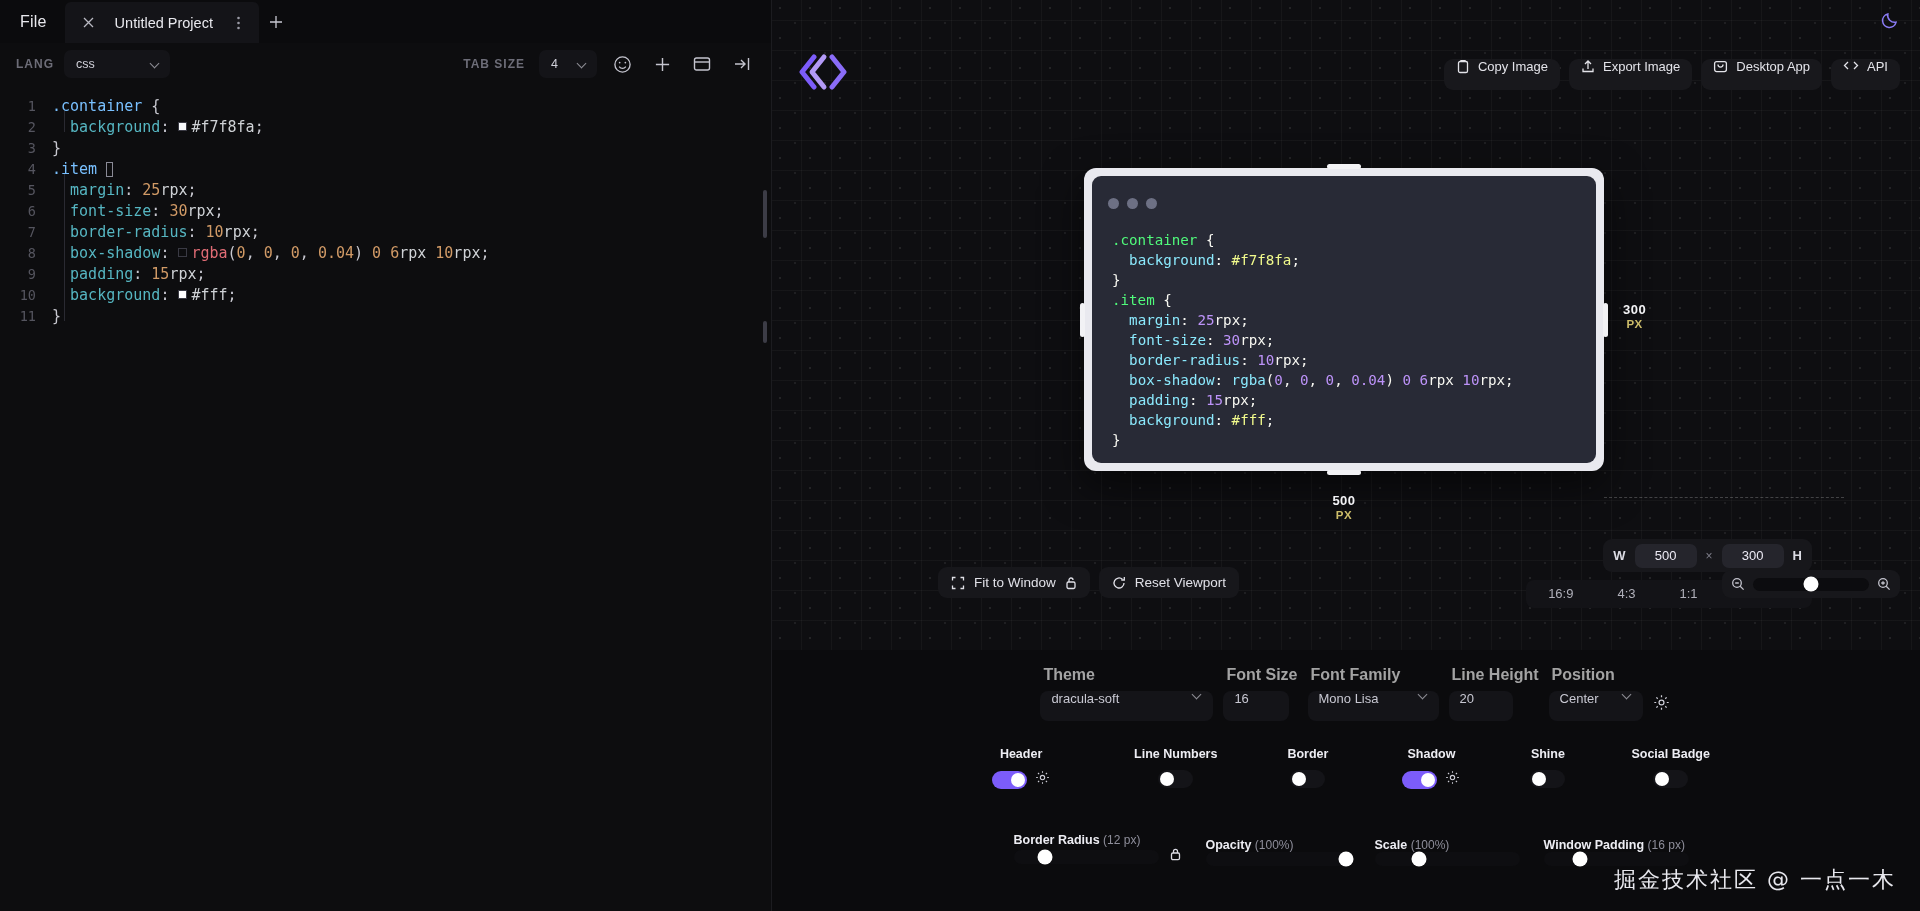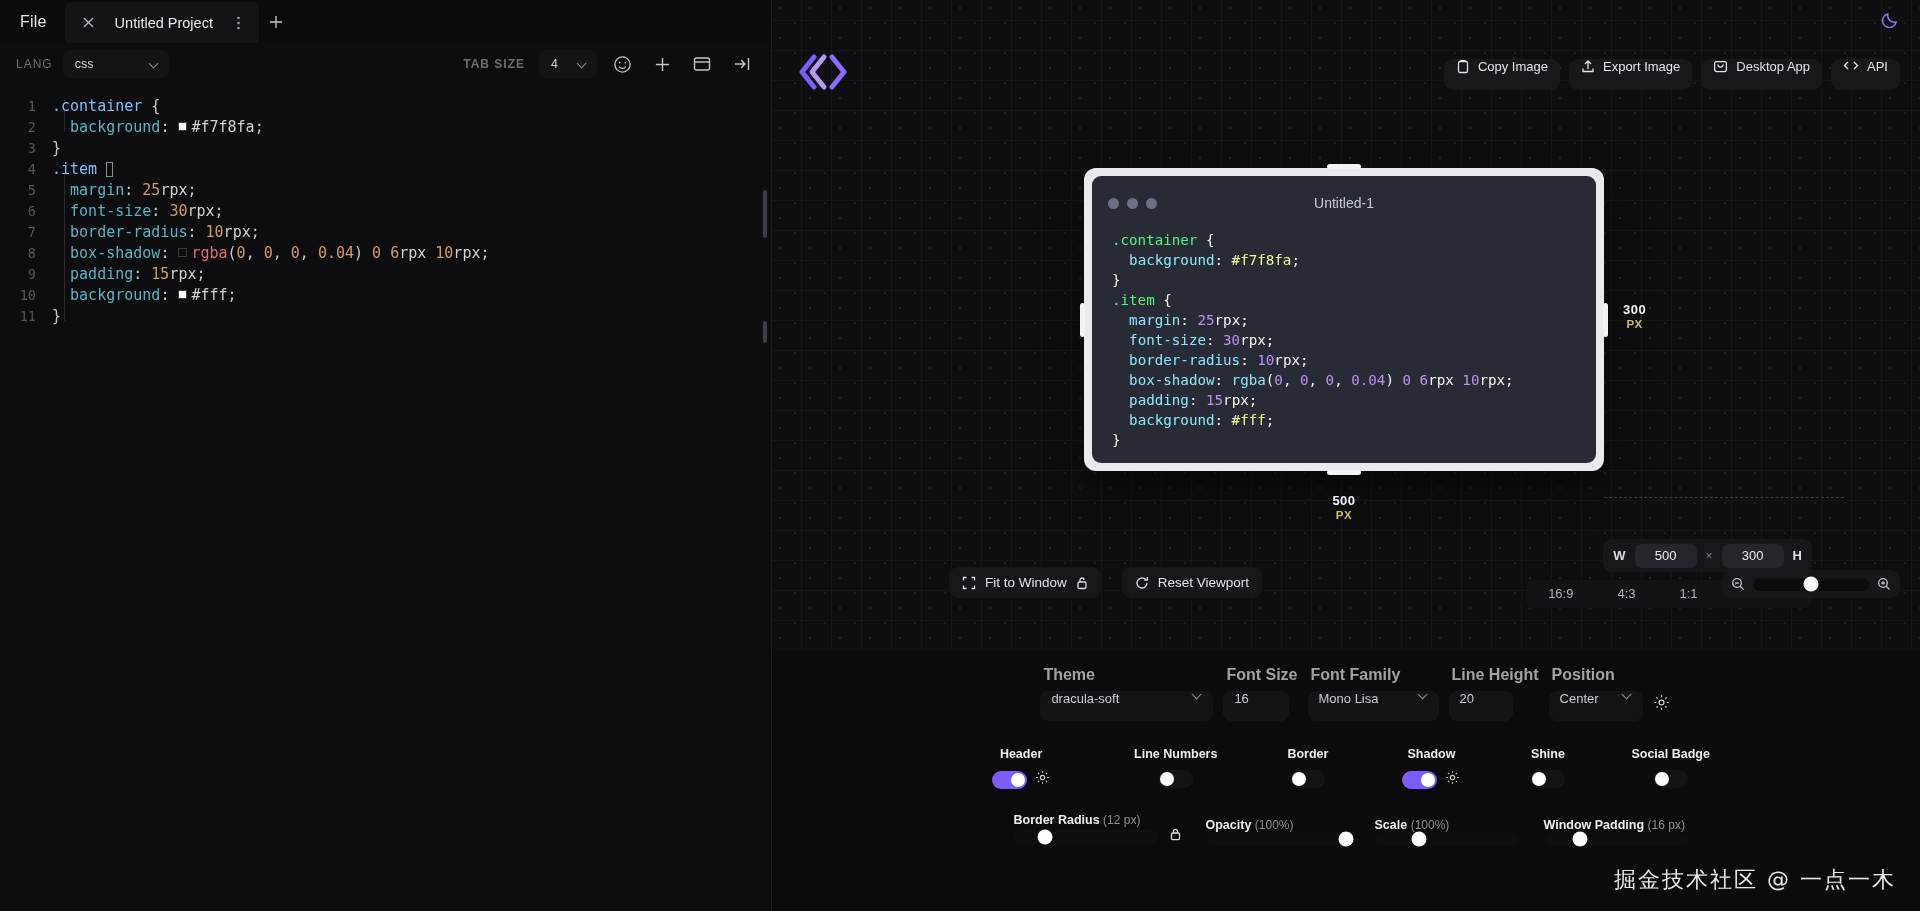--- a/index.html
+++ b/index.html
@@ -52,21 +52,21 @@
     display:flex;align-items:center;justify-content:center;
     width: 34px; color: #c9c9d2; font-size: 20px; font-weight: 300;
   }
   .titlebar-spacer { flex: 1; }
 
   .lang-row {
     height: 42px; display: flex; align-items: center;
     padding: 0 14px 0 16px; gap: 10px; flex: 0 0 42px;
   }
   .lang-label {
-    font-size: 12px; font-weight: normal; letter-spacing: 1px;
+    font-size: 12px; font-weight: bold; letter-spacing: 1px;
     color: #6d6d78;
   }
   .select-pill {
     background: #141418; border-radius: 7px;
     height: 28px; display: flex; align-items: center;
     padding: 0 10px 0 12px; gap: 8px; min-width: 106px;
     justify-content: space-between;
     font-size: 12.5px; color: #cfcfd8;
   }
   .chev { width: 9px; height: 9px; position: relative; opacity: .65; }
@@ -221,22 +221,22 @@
   .dim-num { font-size: 13px; font-weight: bold; color: #f2f2f5; letter-spacing: .5px; }
   .dim-unit { font-size: 11.5px; font-weight: bold; color: #cdbd6a; letter-spacing: .5px; }
   .guide-line {
     position:absolute; border-top: 1px dashed rgba(255,255,255,.22);
   }
 
   .bottom-controls {
     position: absolute; left: 0; right: 0; bottom: 0; height: 110px;
   }
   .ctl-left {
-    position: absolute; left: 177px; bottom: 52px;
-    display: flex; gap: 21px; align-items: center;
+    position: absolute; left: 166px; bottom: 52px;
+    display: flex; gap: 9px; align-items: center;
   }
   .pill-btn {
     display: flex; align-items: center; gap: 9px;
     background: #17171b; border-radius: 9px; height: 31px;
     padding: 0 13px; font-size: 13.5px; color: #e1e1e8;
   }
   .ctl-right {
     position: absolute; right: 108px; bottom: 78px;
     display: flex; align-items: center; gap: 9px;
     background: #17171b; border-radius: 9px; padding: 4px 10px; height: 33px;
@@ -326,21 +326,21 @@
   .toggle .knob {
     position: absolute; top: 2px; left: 2px; width: 14px; height: 14px;
     border-radius: 50%; background: #fff;
   }
   .toggle.on .knob { left: 19px; }
 
   .row3 {
     display: flex; justify-content: center; align-items: flex-end; gap: 24px;
     margin-top: 24px; padding-left: 10px;
   }
-  .slider-group { display: flex; flex-direction: column; gap: 0; }
+  .slider-group { display: flex; flex-direction: column; gap: 0; margin-top: 20px; }
   .slider-label { font-size: 12.5px; font-weight: bold; color: #ededf3; }
   .slider-val { font-weight: normal; color: #8e8e9a; font-size: 12px; }
   .slider-line { display: flex; align-items: center; gap: 10px; }
   .track {
     height: 14px; background: #0e0e11; border-radius: 8px; position: relative;
   }
   .knob2 {
     position: absolute; top: 50%; transform: translate(-50%,-50%);
     width: 15px; height: 15px; border-radius: 50%; background: #fff;
   }
@@ -531,21 +531,20 @@
 
       <div class="preview-wrap">
         <div class="win-shadow"></div>
         <div class="win">
           <div class="win-head">
             <div class="dots">
               <span class="dot"></span>
               <span class="dot"></span>
               <span class="dot"></span>
             </div>
-            <div class="win-title">Untitled-1</div>
           </div>
           <div class="win-code" id="preview-code"><div><span class="d-sel">.container</span> <span class="d-punc">{</span></div><div>  <span class="d-prop">background</span><span class="d-punc">:</span> <span class="d-str">#f7f8fa</span><span class="d-punc">;</span></div><div><span class="d-punc">}</span></div><div><span class="d-sel">.item</span> <span class="d-punc">{</span></div><div>  <span class="d-prop">margin</span><span class="d-punc">:</span> <span class="d-num">25</span><span class="d-plain">r</span><span class="d-plain">p</span><span class="d-plain">x</span><span class="d-punc">;</span></div><div>  <span class="d-prop">font-size</span><span class="d-punc">:</span> <span class="d-num">30</span><span class="d-plain">r</span><span class="d-plain">p</span><span class="d-plain">x</span><span class="d-punc">;</span></div><div>  <span class="d-prop">border-radius</span><span class="d-punc">:</span> <span class="d-num">10</span><span class="d-plain">r</span><span class="d-plain">p</span><span class="d-plain">x</span><span class="d-punc">;</span></div><div>  <span class="d-prop">box-shadow</span><span class="d-punc">:</span> <span class="d-fn">rgba</span><span class="d-punc">(</span><span class="d-num">0</span><span class="d-punc">,</span> <span class="d-num">0</span><span class="d-punc">,</span> <span class="d-num">0</span><span class="d-punc">,</span> <span class="d-num">0.04</span><span class="d-punc">)</span> <span class="d-num">0</span> <span class="d-num">6</span><span class="d-plain">r</span><span class="d-plain">p</span><span class="d-plain">x</span> <span class="d-num">10</span><span class="d-plain">r</span><span class="d-plain">p</span><span class="d-plain">x</span><span class="d-punc">;</span></div><div>  <span class="d-prop">padding</span><span class="d-punc">:</span> <span class="d-num">15</span><span class="d-plain">r</span><span class="d-plain">p</span><span class="d-plain">x</span><span class="d-punc">;</span></div><div>  <span class="d-prop">background</span><span class="d-punc">:</span> <span class="d-str">#fff</span><span class="d-punc">;</span></div><div><span class="d-punc">}</span></div></div>
         </div>
         <div class="handle h-top"></div>
         <div class="handle h-bottom"></div>
         <div class="handle h-left"></div>
         <div class="handle h-right"></div>
       </div>
 
       <div class="dim-h">

